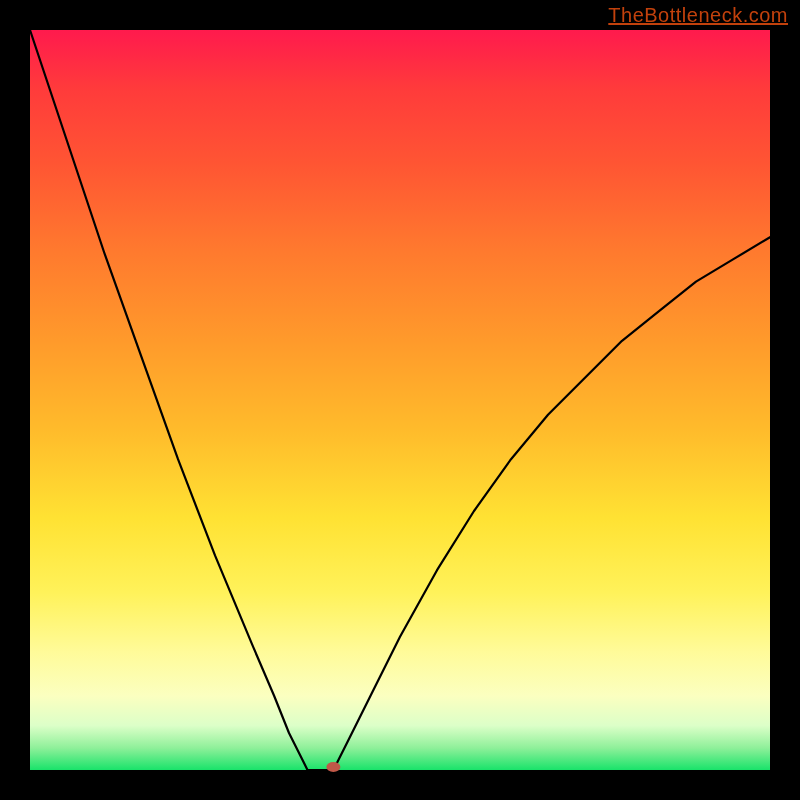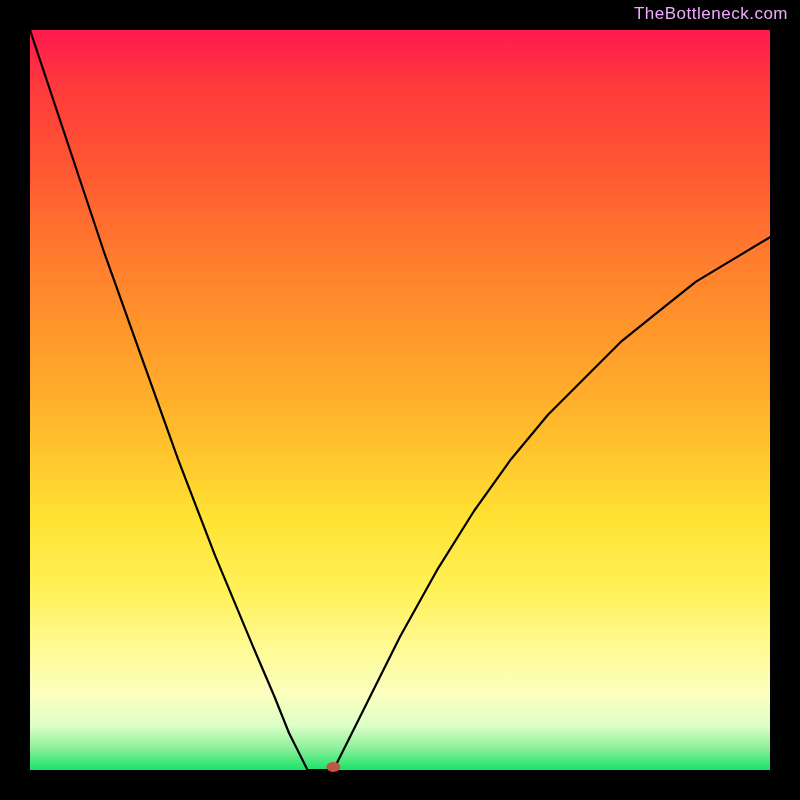--- a/index.html
+++ b/index.html
@@ -14,24 +14,25 @@
   .frame {
     position: relative;
     width: 800px;
     height: 800px;
     background: #000;
   }
   .watermark {
     position: absolute;
     top: 4px;
     right: 12px;
-    color: #f0abfc;
-    font-size: 17px;
+    color: #c2410c;
+    font-size: 20px;
     letter-spacing: 0.5px;
     z-index: 10;
+    text-decoration: underline;
   }
   .plot-area {
     position: absolute;
     left: 30px;
     top: 30px;
     width: 740px;
     height: 740px;
     background: linear-gradient(to bottom,
       #ff1a4d 0%,
       #ff3b3b 8%,

